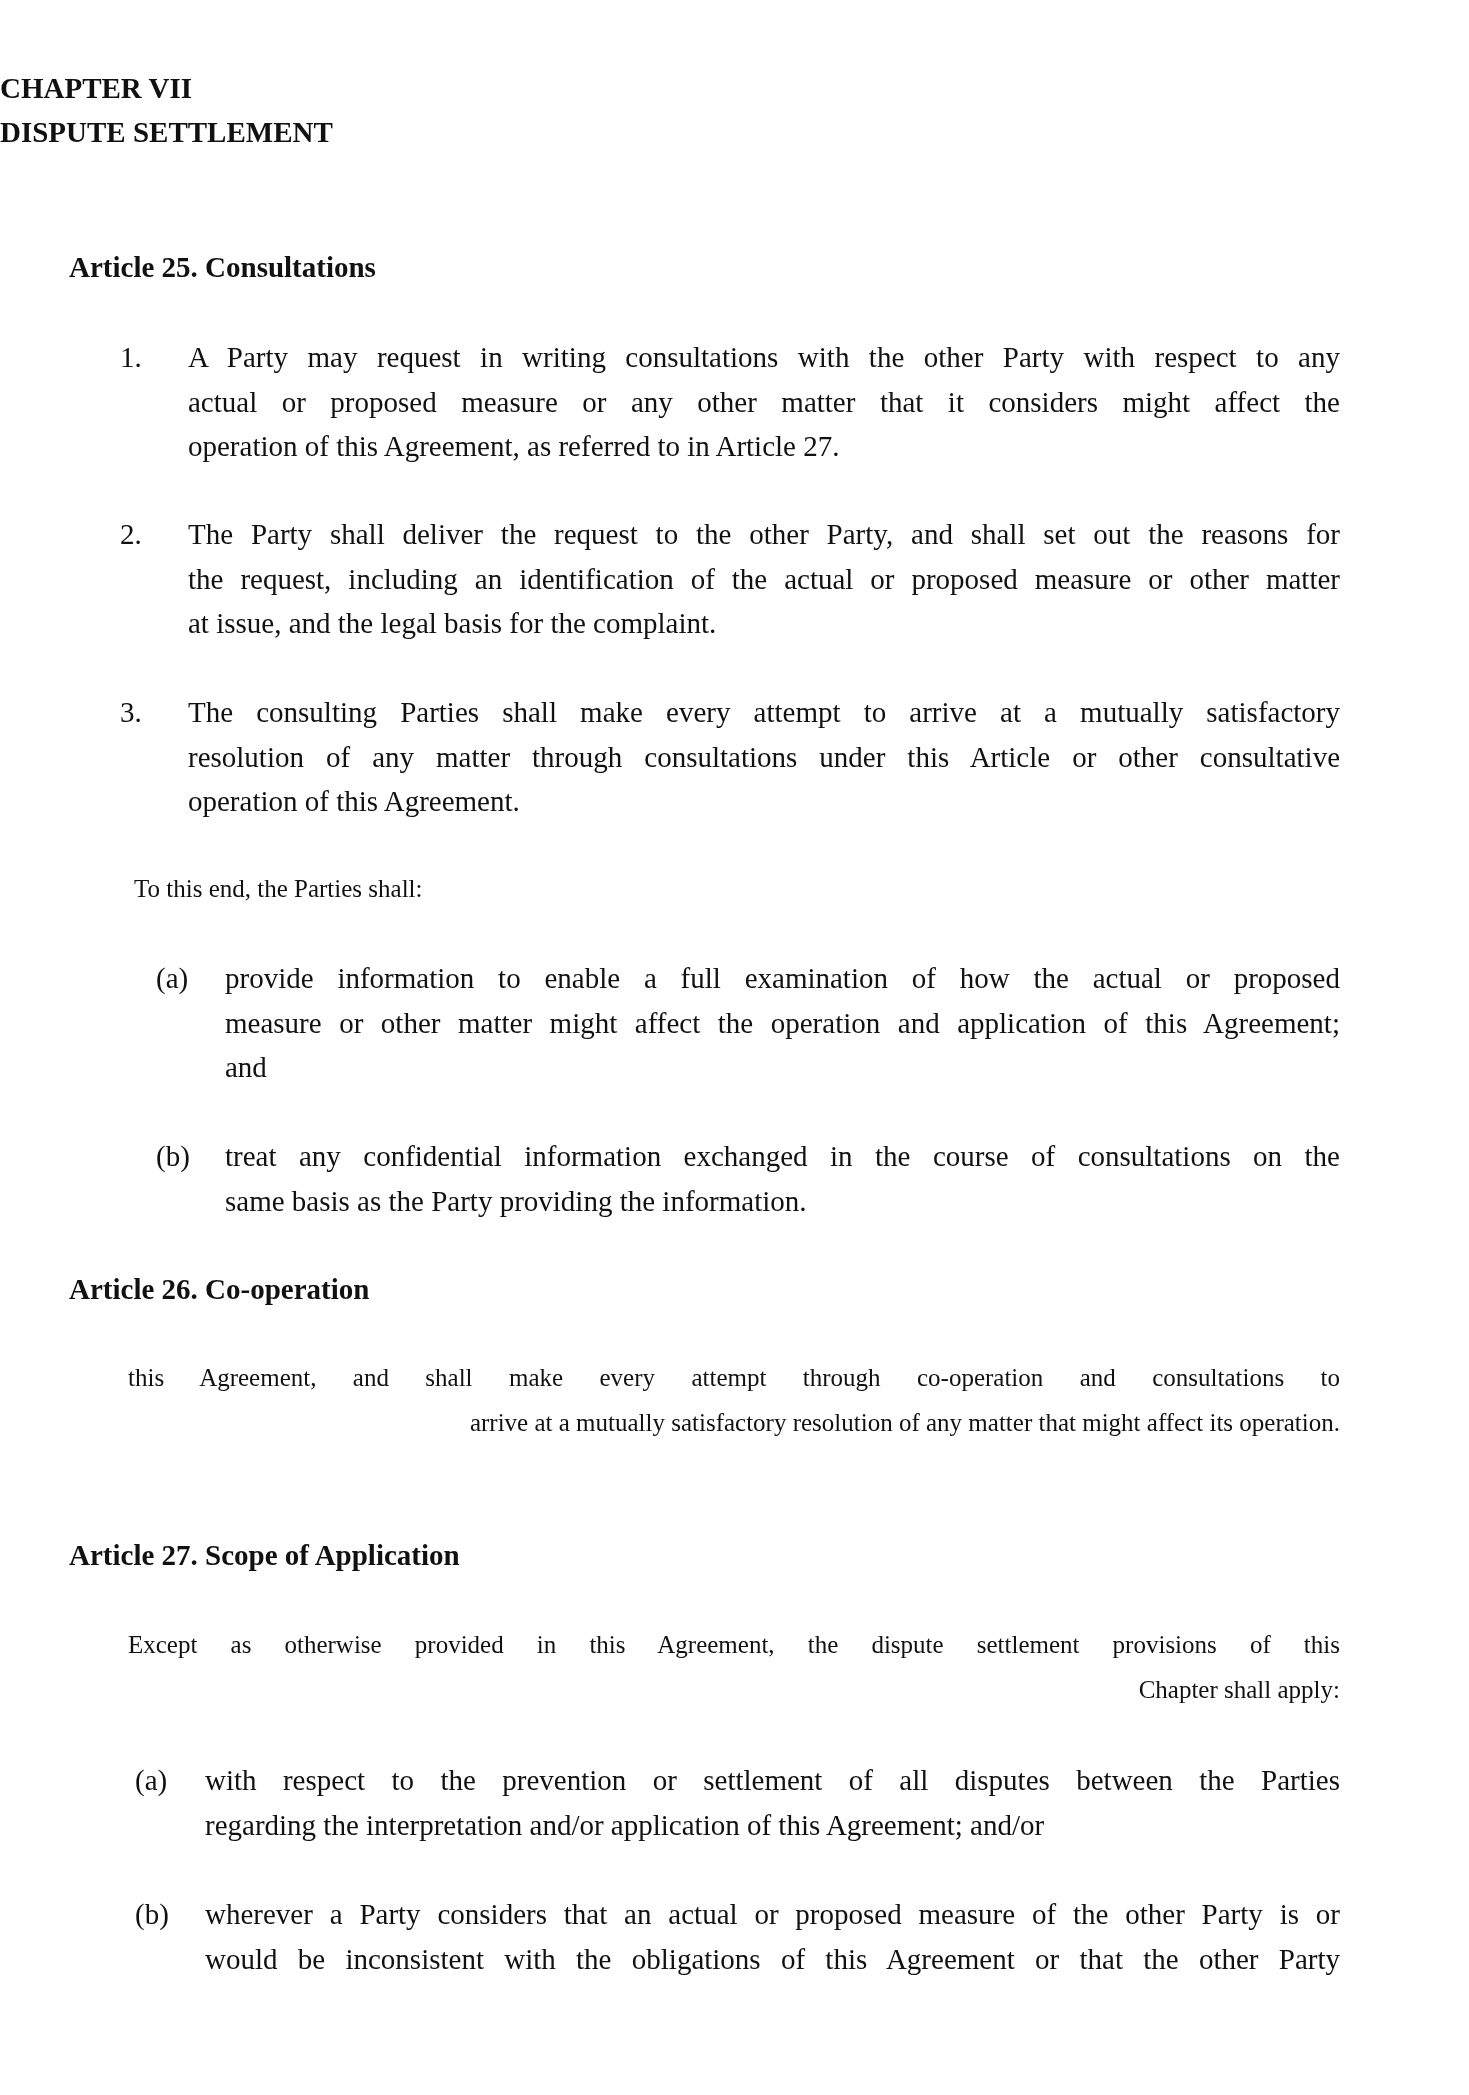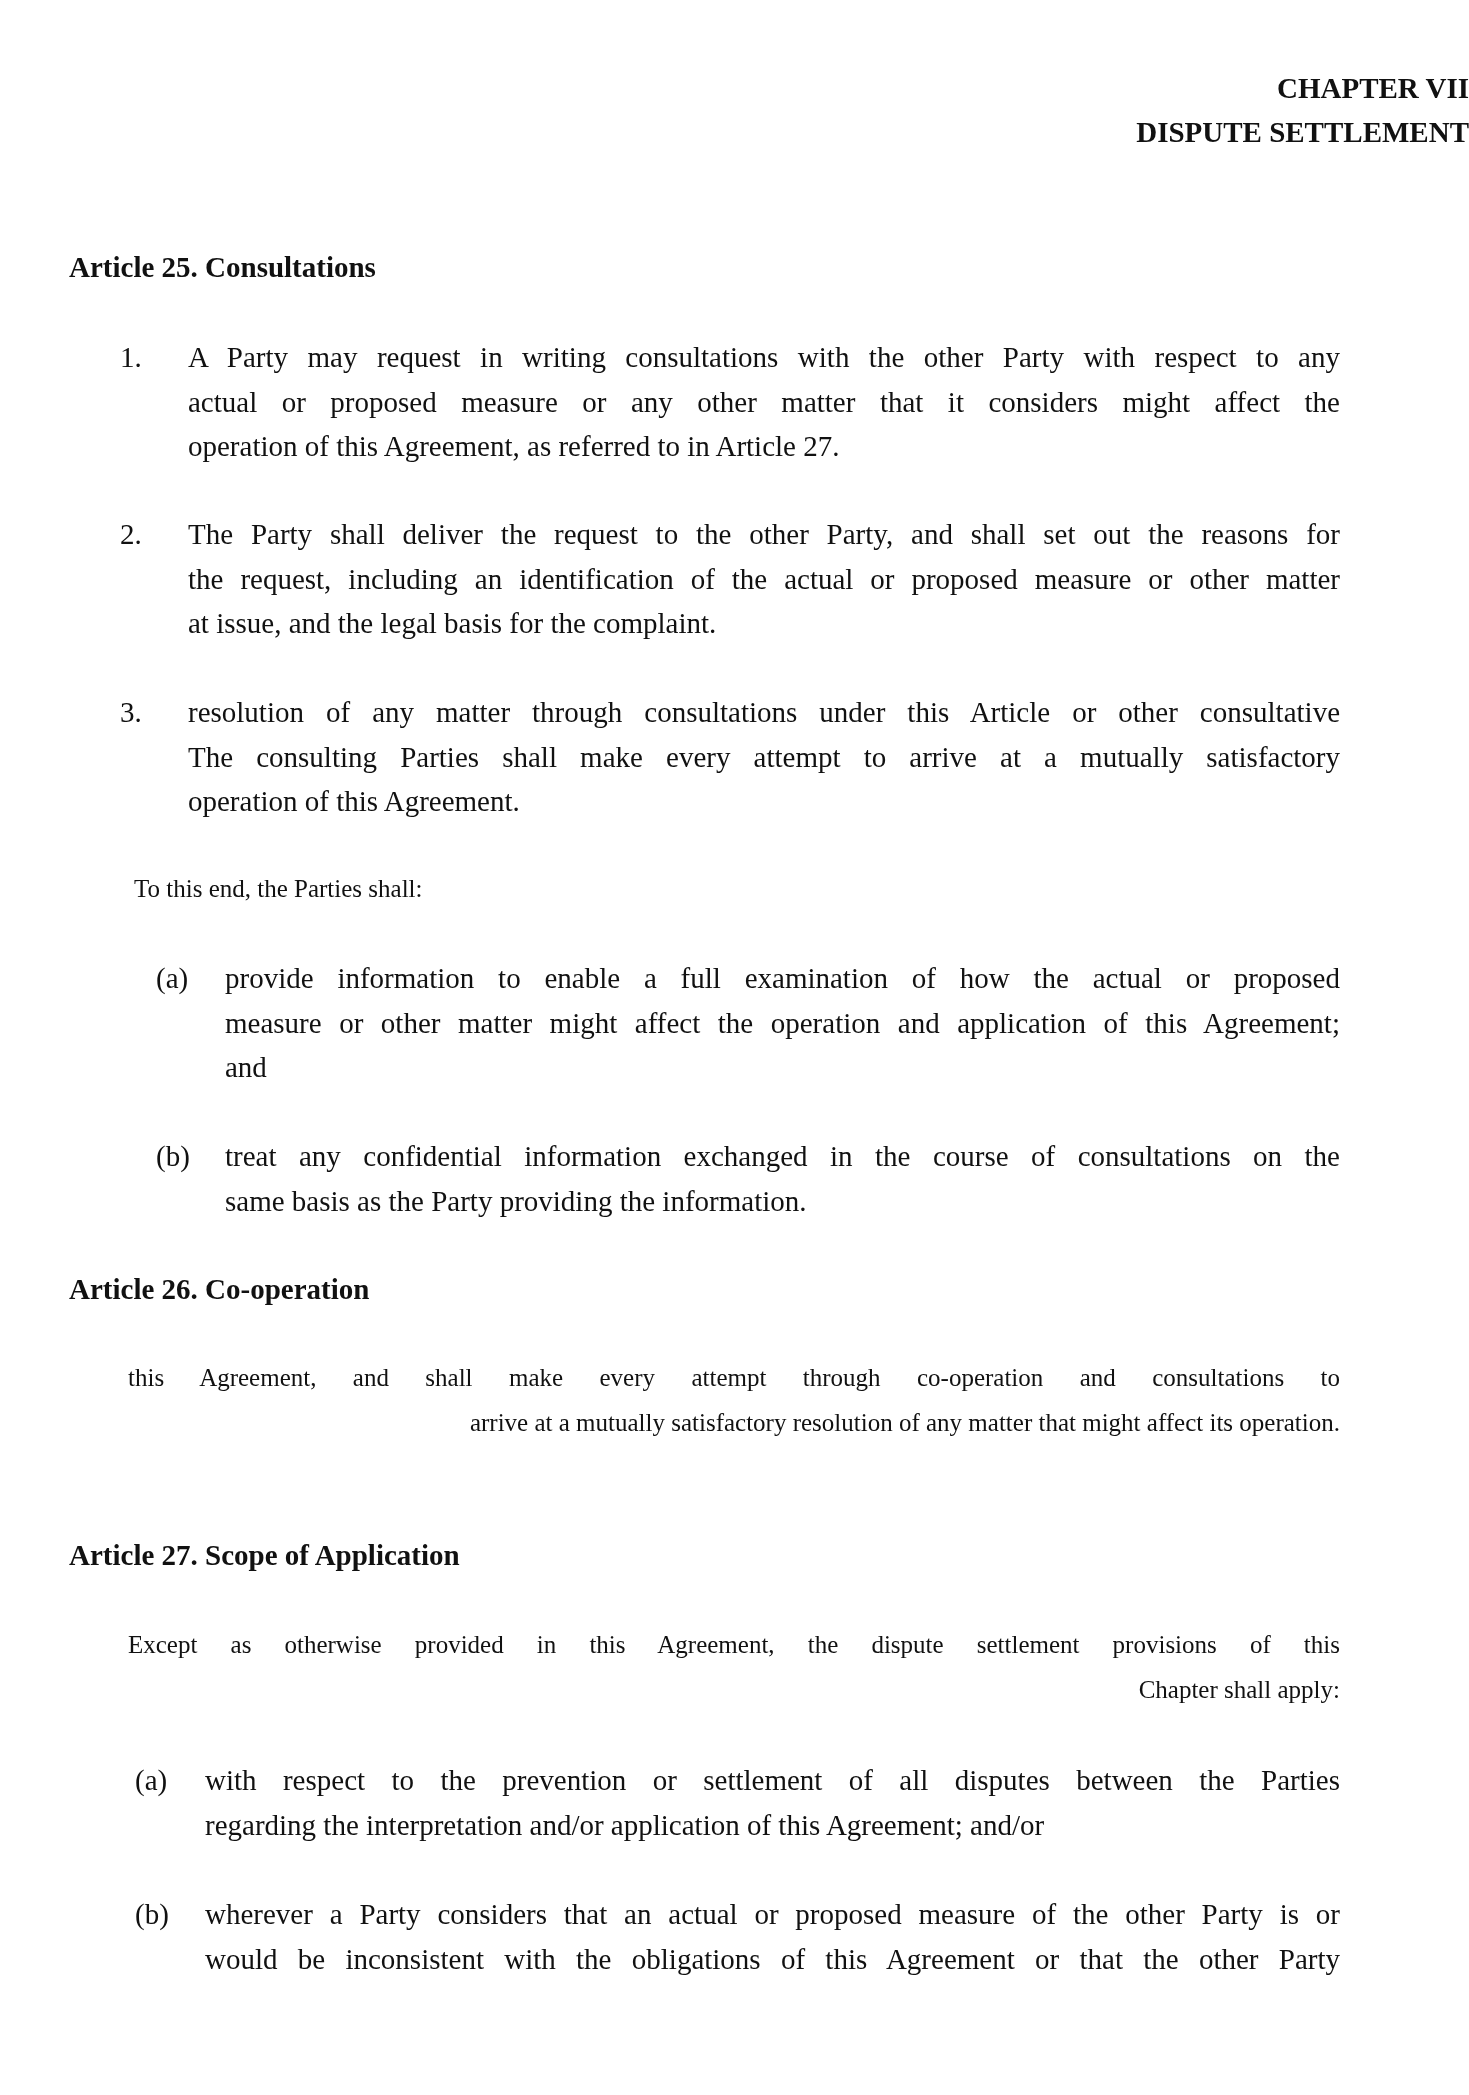--- a/index.html
+++ b/index.html
@@ -3,21 +3,21 @@
 <meta charset="utf-8">
 <style>
   html, body { margin: 0; padding: 0; background: #ffffff; }
   body {
     width: 1469px; height: 2095px; position: relative; overflow: hidden;
     font-family: "Liberation Serif", "DejaVu Serif", serif;
     color: #111111;
   }
   .page { position: absolute; left: 0; top: 0; width: 1469px; height: 2095px; }
   .chapter {
-    position: absolute; left: 0; width: 1469px; text-align: right;
+    position: absolute; left: 0; width: 1469px; text-align: left;
     font-weight: bold; font-size: 29px; line-height: 44px;
     top: 66px;
   }
   .art-heading {
     position: absolute; left: 69px; font-weight: bold; font-size: 29px; line-height: 40px; text-align: right;
   }
   .block {
     position: absolute; font-size: 25px; line-height: 44.5px; text-align: justify;
   }
   .numbered { position: absolute; font-size: 29px; line-height: 44.5px; }
@@ -52,22 +52,22 @@
     <div class="num-text" style="left:68px; width:1152px;">
       <span class="jline">The Party shall deliver the request to the other Party, and shall set out the reasons for</span>
       <span class="jline">the request, including an identification of the actual or proposed measure or other matter</span>
       <span class="lline">at issue, and the legal basis for the complaint.</span>
     </div>
   </div>
 
   <div class="numbered" style="left:120px; top:690px; width:1220px;">
     <span class="num">3.</span>
     <div class="num-text" style="left:68px; width:1152px;">
+      <span class="jline">The consulting Parties shall make every attempt to arrive at a mutually satisfactory</span>
       <span class="jline">resolution of any matter through consultations under this Article or other consultative</span>
-      <span class="jline">The consulting Parties shall make every attempt to arrive at a mutually satisfactory</span>
       <span class="lline">operation of this Agreement.</span>
     </div>
   </div>
 
   <div class="block" style="left:134px; top:867px;">To this end, the Parties shall:</div>
 
   <div class="numbered" style="left:156px; top:956px; width:1184px;">
     <span class="num">(a)</span>
     <div class="num-text" style="left:69px; width:1115px;">
       <span class="jline">provide information to enable a full examination of how the actual or proposed</span>

